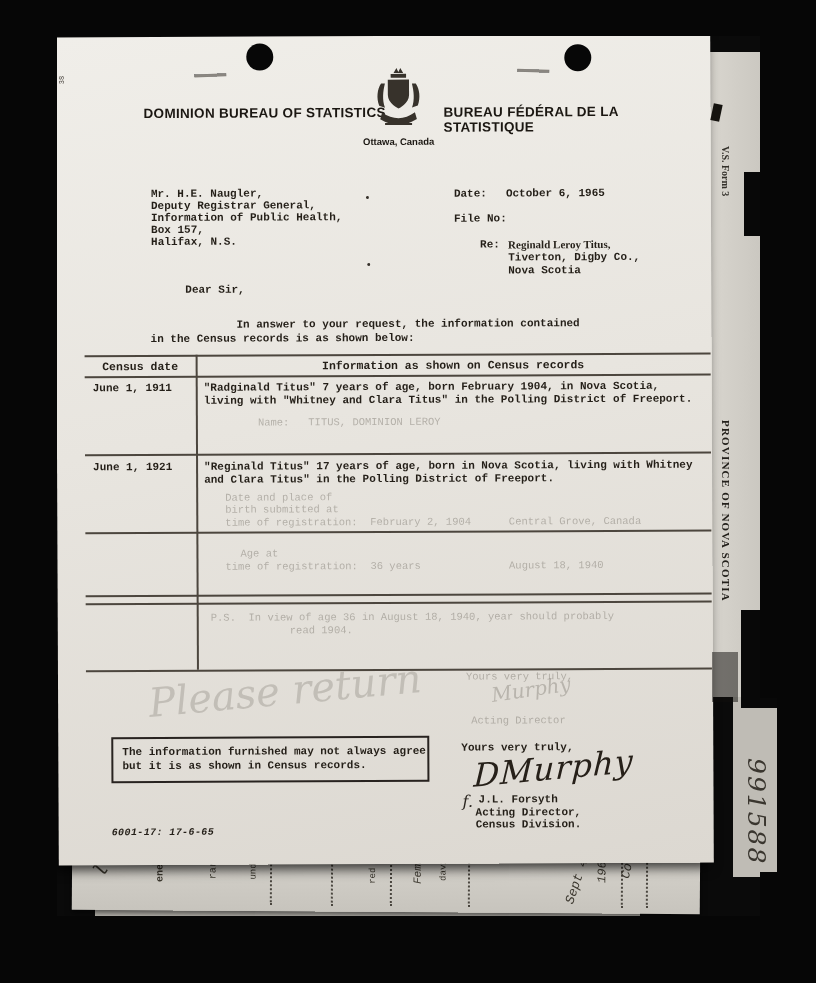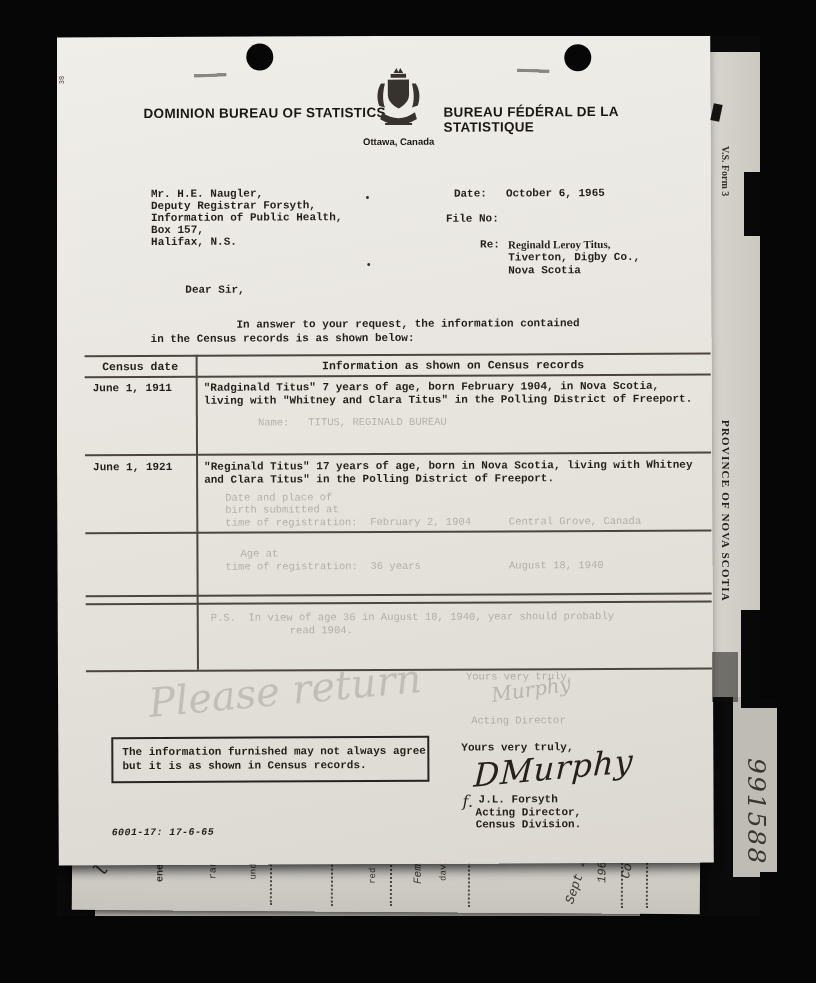--- a/index.html
+++ b/index.html
@@ -88,28 +88,28 @@
         <path d="M10 17 c-4 6 -5 15 -2 23 l6 2 c-3 -8 -2 -17 0 -25 z"></path>
         <path d="M46 17 c4 6 5 15 2 23 l-6 2 c3 -8 2 -17 0 -25 z"></path>
         <path d="M11 47 c11 8 23 8 34 0 l2 7 c-13 8 -25 8 -38 0 z"></path>
         <rect x="14" y="58" width="28" height="2"></rect>
       </g>
     </svg>
     <div class="abs" style="left:300px;top:100px;width:86px;text-align:center;font-family:'Liberation Sans',sans-serif;font-weight:700;font-size:9.5px;color:#1b1712;">Ottawa, Canada</div>
     <div class="hdr" style="left:388px;top:69px;">BUREAU FÉDÉRAL DE LA STATISTIQUE</div>
 
     <div class="t" style="left:95px;top:151px;">Mr. H.E. Naugler,</div>
-    <div class="t" style="left:95px;top:163px;">Deputy Registrar Forsyth,</div>
+    <div class="t" style="left:95px;top:163px;">Deputy Registrar General,</div>
     <div class="t" style="left:95px;top:175px;">Information of Public Health,</div>
     <div class="t" style="left:95px;top:187px;">Box 157,</div>
     <div class="t" style="left:95px;top:199px;">Halifax, N.S.</div>
 
     <div class="t" style="left:398px;top:152px;">Date:</div>
     <div class="t" style="left:450px;top:152px;text-align:right;">October 6, 1965</div>
-    <div class="t" style="left:390px;top:177px;font-family:Liberation Mono, monospace;">File No:</div>
+    <div class="t" style="left:398px;top:177px;font-family:Liberation Mono, monospace;">File No:</div>
     <div class="t" style="left:424px;top:203px;">Re:</div>
     <div class="t" style="left:452px;top:203px;font-family:Liberation Serif, serif;">Reginald Leroy Titus,</div>
     <div class="t" style="left:452px;top:216px;">Tiverton, Digby Co.,</div>
     <div class="t" style="left:452px;top:229px;">Nova Scotia</div>
 
     <div class="speck" style="left:310px;top:160px;"></div>
     <div class="speck" style="left:311px;top:227px;"></div>
 
     <div class="t" style="left:129px;top:247px;">Dear Sir,</div>
     <div class="t" style="left:180px;top:282px;">In answer to your request, the information contained</div>
@@ -125,21 +125,21 @@
     <div class="t twrap" style="left:147px;top:345px;width:492px;line-height:13.2px;">"Radginald Titus" 7 years of age, born February 1904, in Nova Scotia, living with "Whitney and Clara Titus" in the Polling District of Freeport.</div>
     <div class="hline" style="left:28px;top:417px;width:626px;"></div>
 
     <div class="t" style="left:36px;top:424px;">June 1, 1921</div>
     <div class="t twrap" style="left:147px;top:424px;width:492px;line-height:13.2px;">"Reginald Titus" 17 years of age, born in Nova Scotia, living with Whitney and Clara Titus" in the Polling District of Freeport.</div>
     <div class="hline" style="left:28px;top:495px;width:626px;"></div>
     <div class="hline" style="left:28px;top:558px;width:626px;"></div>
     <div class="hline" style="left:28px;top:566px;width:626px;"></div>
     <div class="hline" style="left:28px;top:633px;width:626px;"></div>
 
-    <div class="ghost" style="left:201px;top:380px;">Name:   TITUS, REGINALD BUREAU</div>
+    <div class="ghost" style="left:201px;top:380px;">Name:   TITUS, DOMINION LEROY</div>
     <div class="ghost" style="left:168px;top:455px;">Date and place of</div>
     <div class="ghost" style="left:168px;top:467px;">birth submitted at</div>
     <div class="ghost" style="left:168px;top:480px;">time of registration:  February 2, 1904      Central Grove, Canada</div>
     <div class="ghost" style="left:183px;top:511px;">Age at</div>
     <div class="ghost" style="left:168px;top:524px;">time of registration:  36 years              August 18, 1940</div>
     <div class="ghost" style="left:153px;top:575px;">P.S.  In view of age 36 in August 18, 1940, year should probably</div>
     <div class="ghost" style="left:201px;top:588px;margin-left:31px;">read 1904.</div>
     <div class="ghost" style="left:408px;top:635px;">Yours very truly,</div>
     <div class="ghost script" style="left:433px;top:648px;font-size:20px;transform:rotate(-8deg);opacity:.35;">Murphy</div>
     <div class="ghost" style="left:413px;top:679px;">Acting Director</div>

